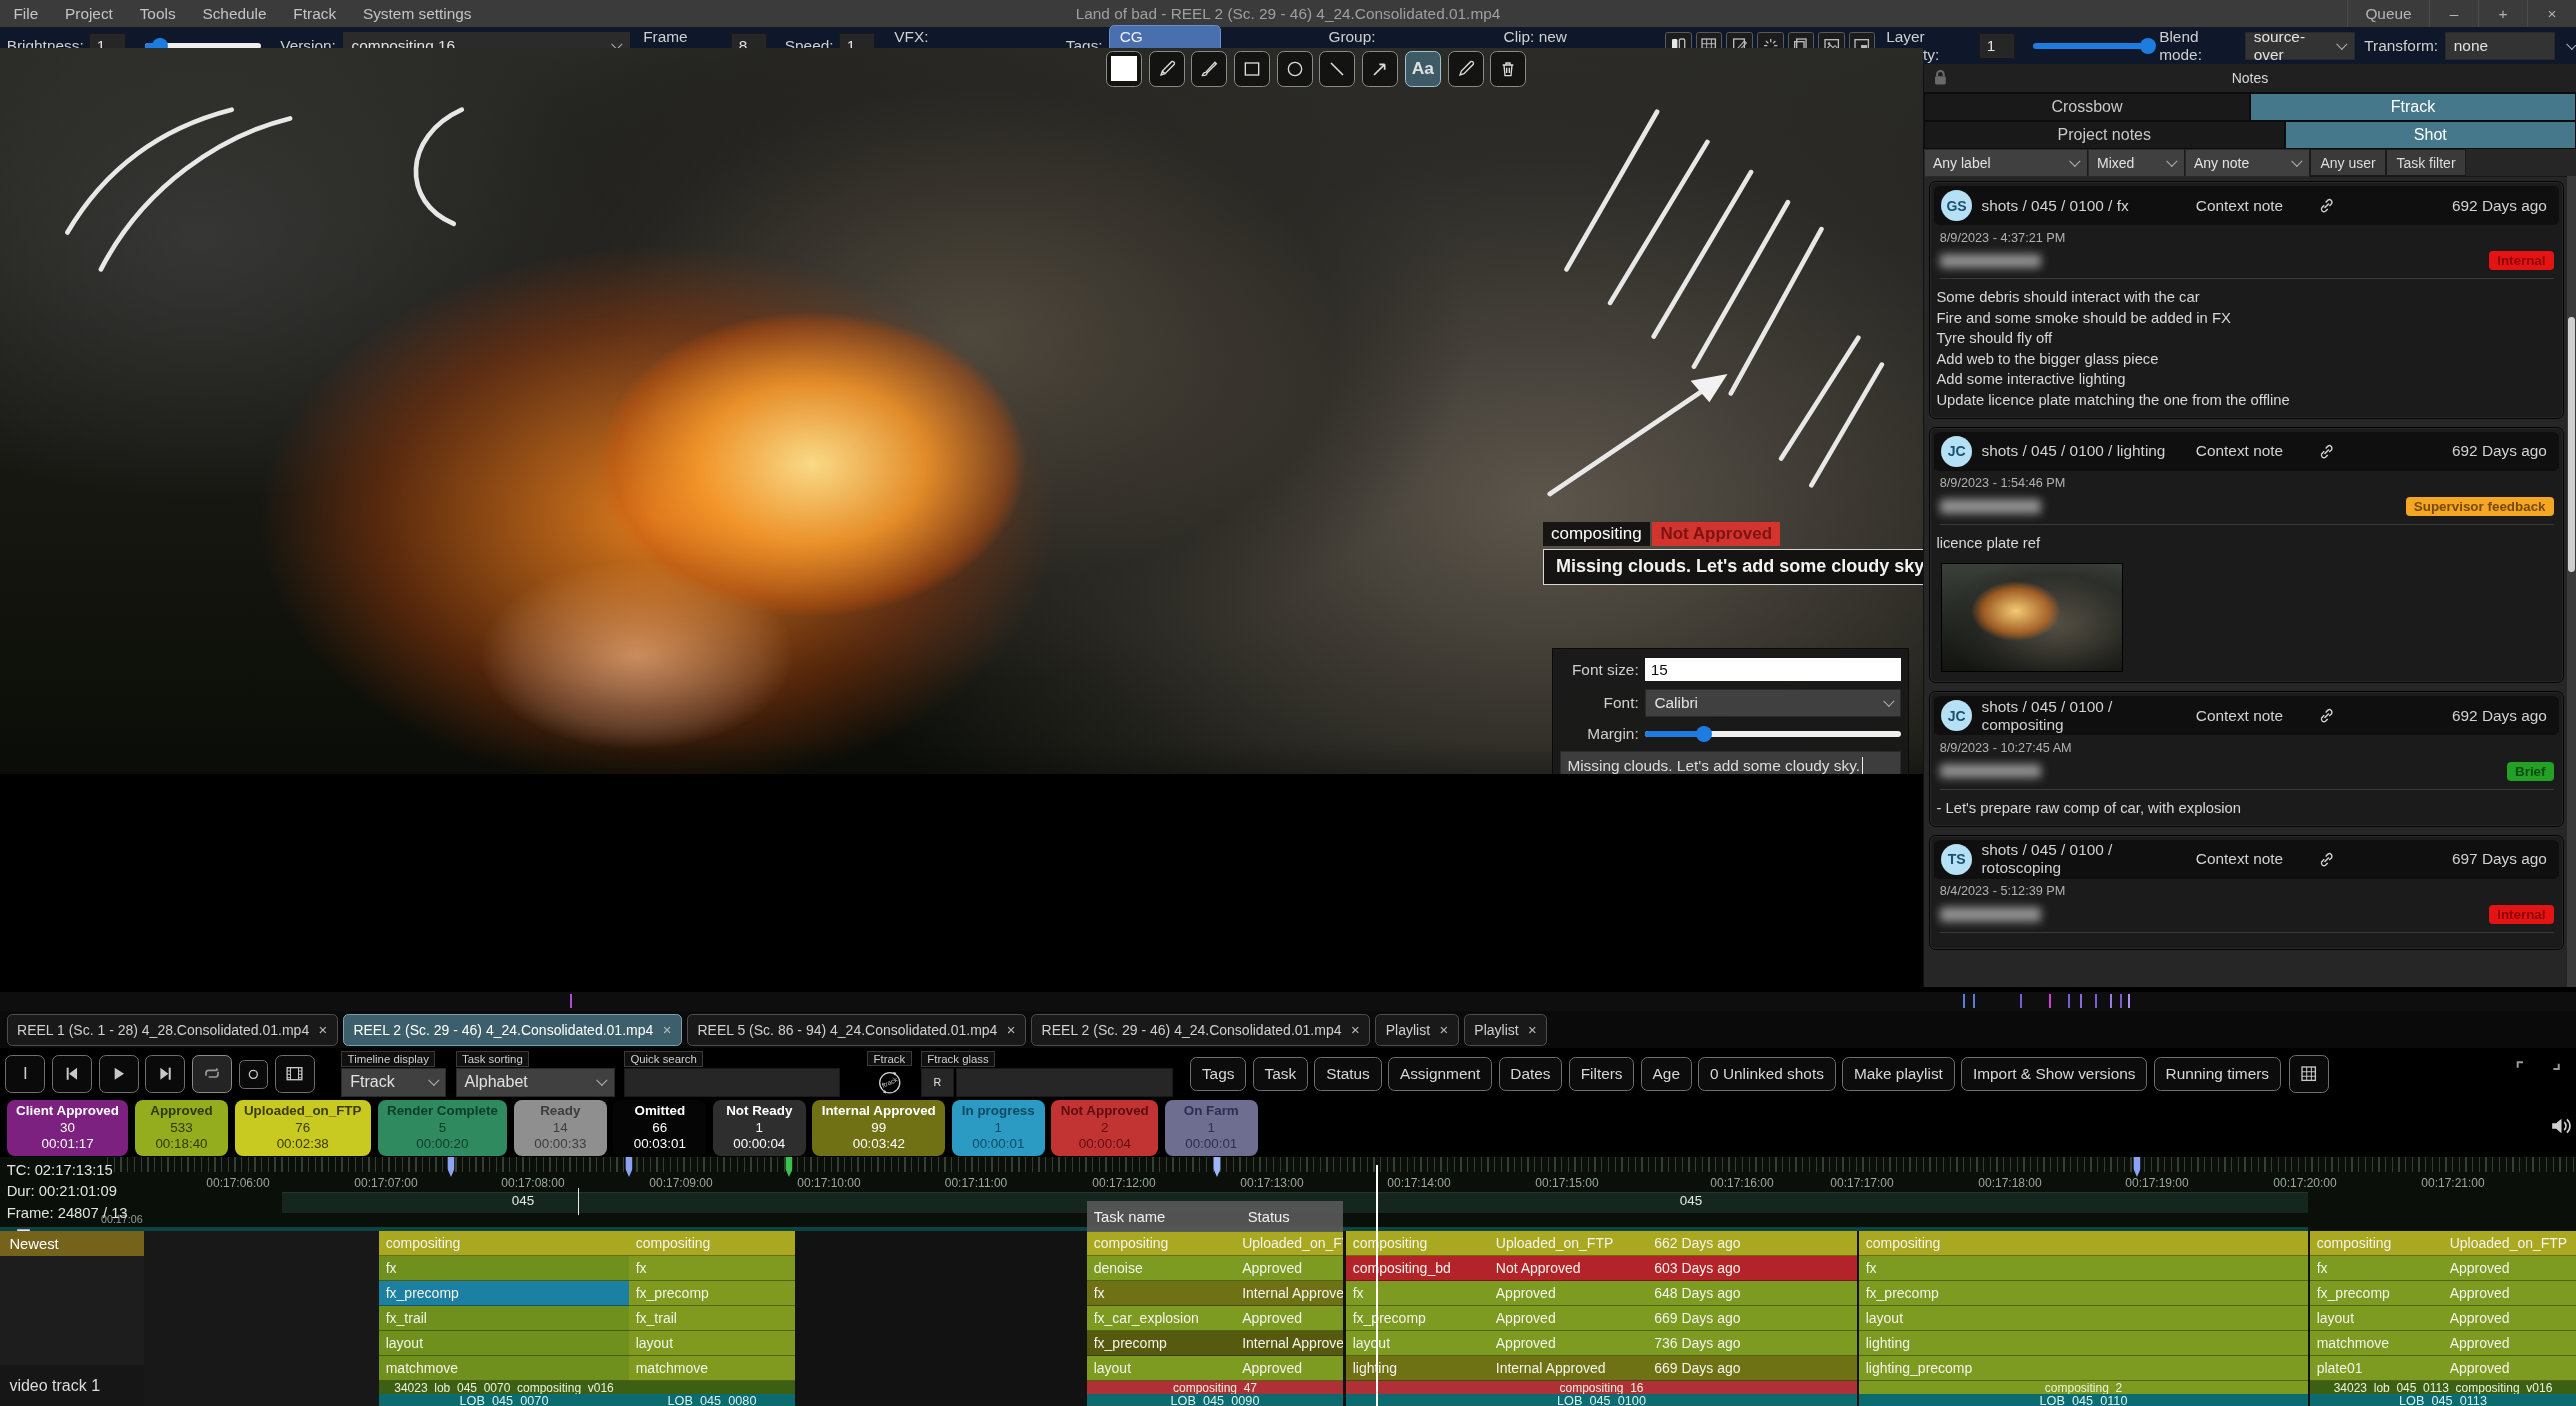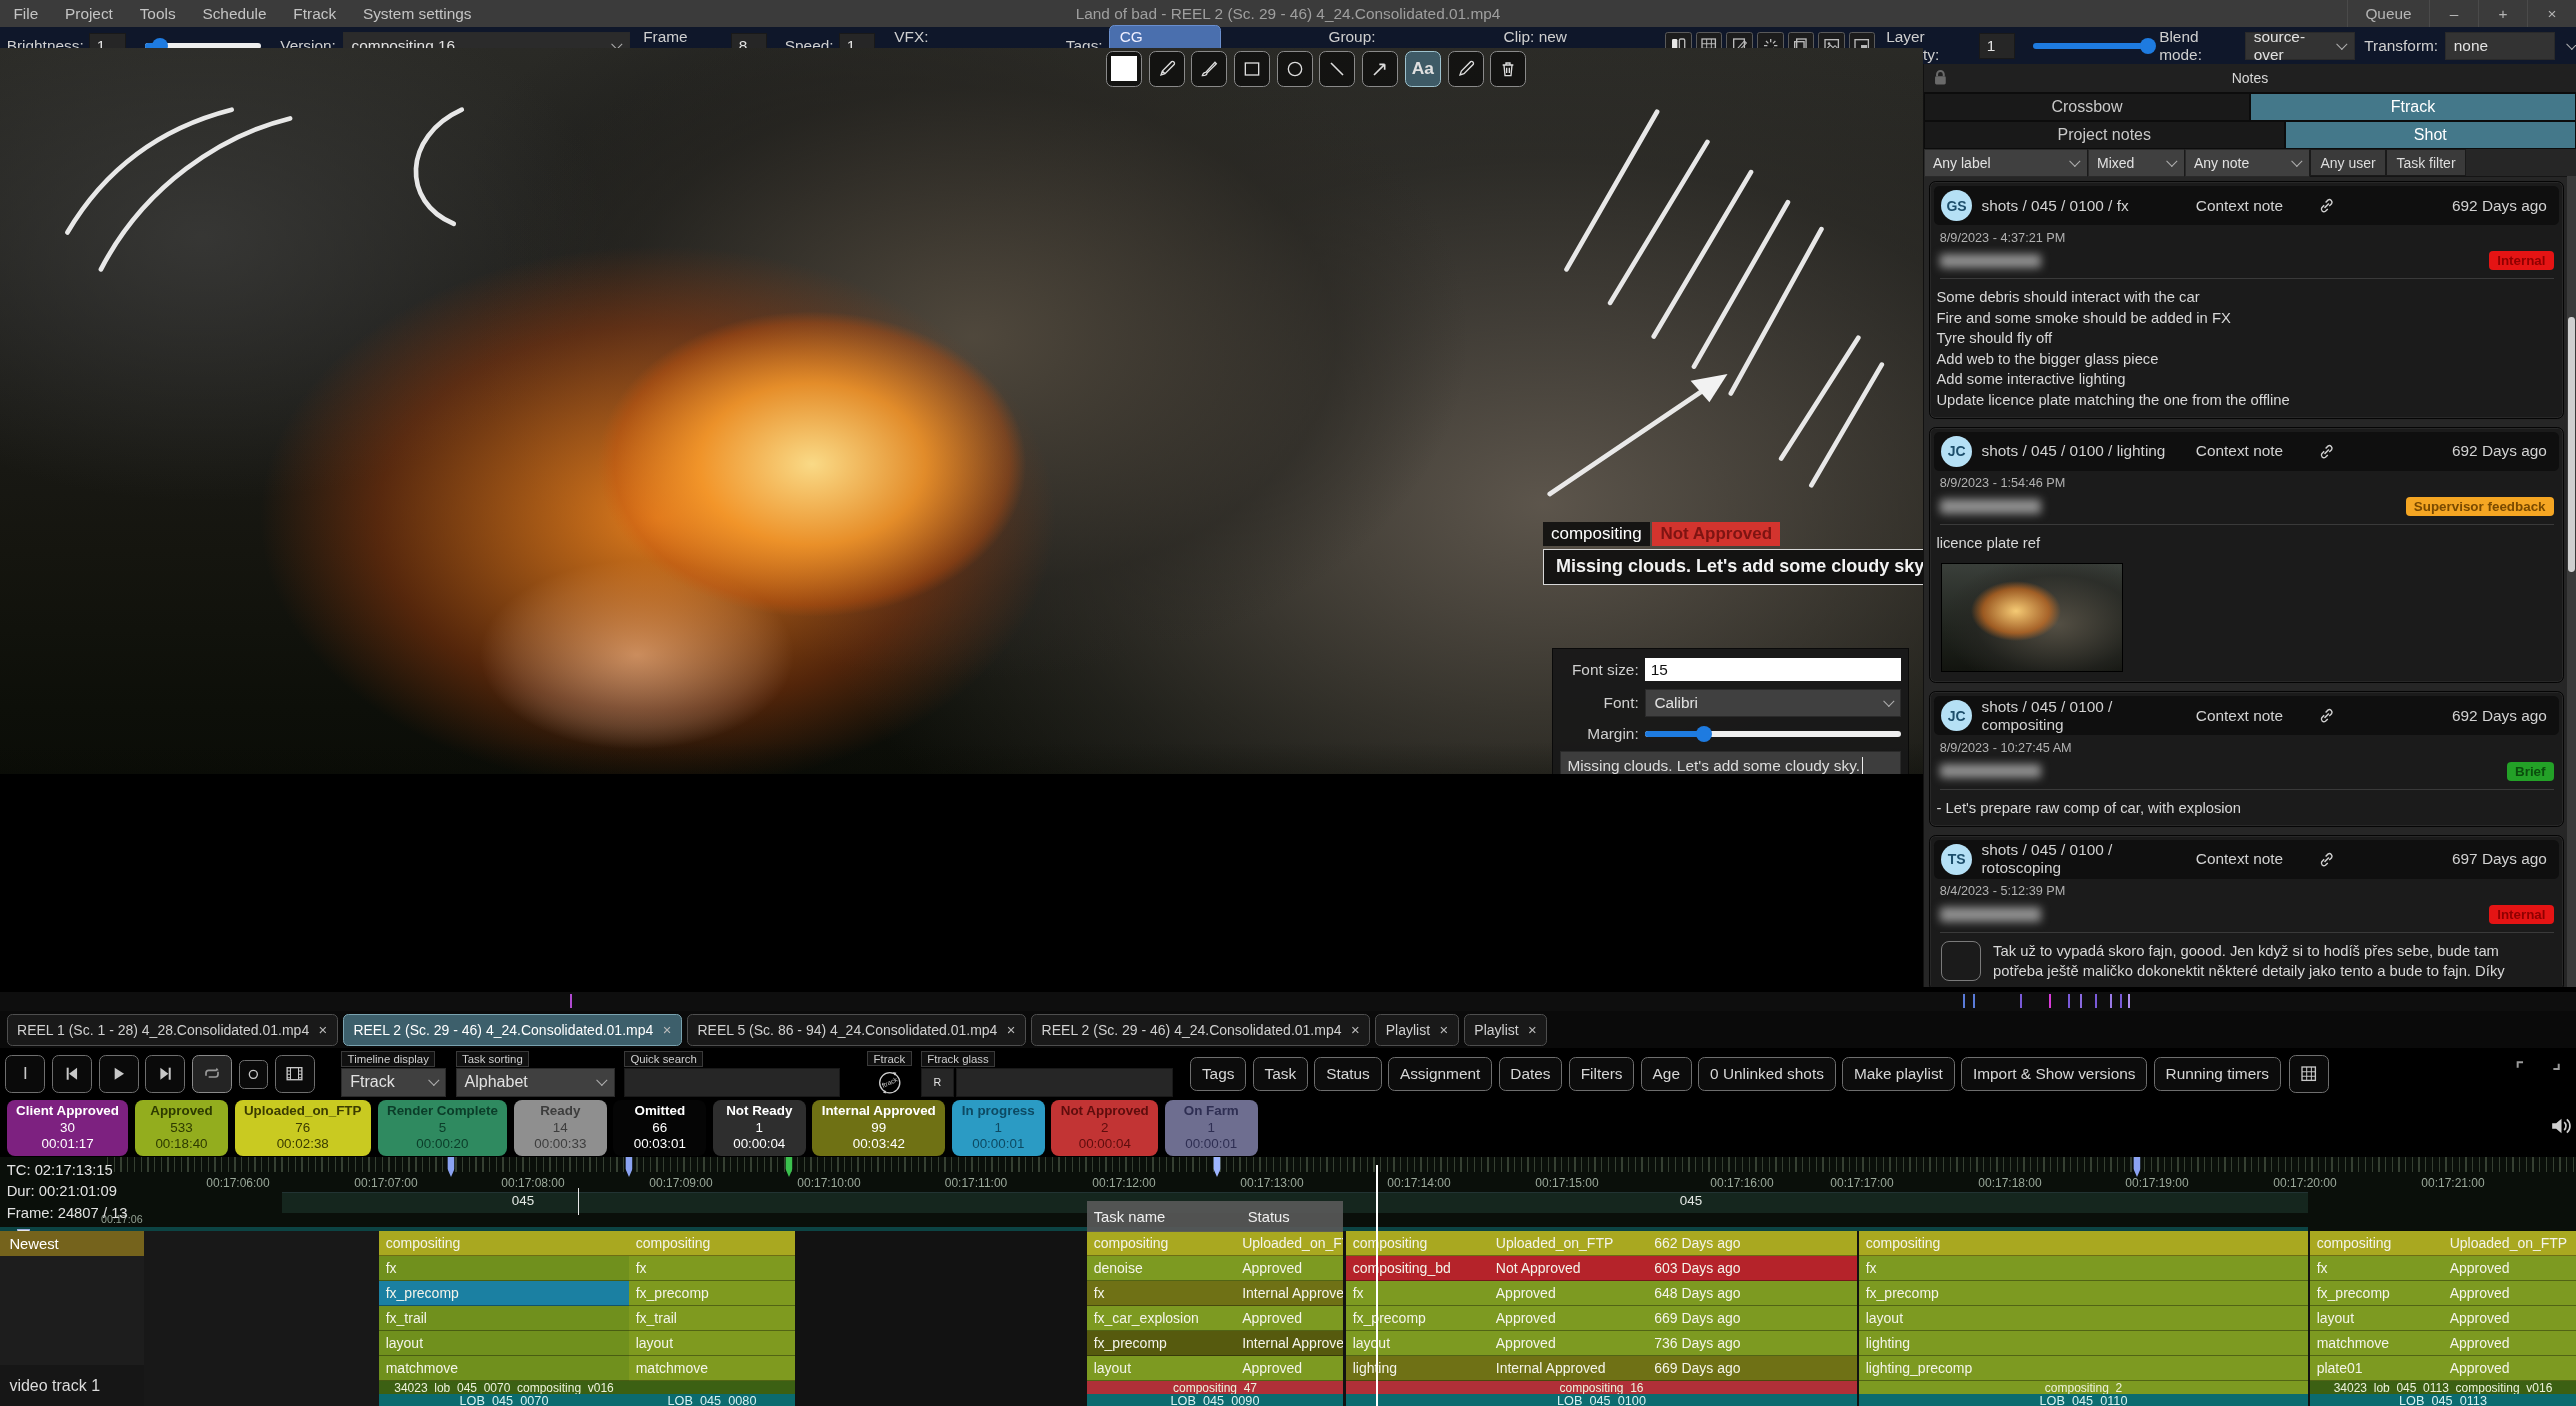--- a/index.html
+++ b/index.html
@@ -490,24 +490,20 @@
             </svg>
           </span>
         <span class="cage">697 Days ago</span>
       </div>
       <div class="cdate">8/4/2023 - 5:12:39 PM</div>
       <div class="crow">
           <span class="blurname"></span>
           <span class="badge" id="badge3" style="background: rgb(229, 20, 20); color: rgb(143, 0, 0);">Internal</span>
         </div>
       <div class="cdiv"></div>
-      <div class="cbodyrow">
-          <span class="checkbox"></span>
-          <span class="cbody" style="margin:0">Tak už to vypadá skoro fajn, goood. Jen když si to hodíš přes sebe, bude tam potřeba ještě maličko dokonektit některé detaily jako tento a bude to fajn. Díky</span>
-        </div>
     </div>
 
   </div>
   <div class="scrolltrack">
       <div class="scrollthumb"></div>
     </div>
 </div>
 
 <div id="mstrip">
   <div>

